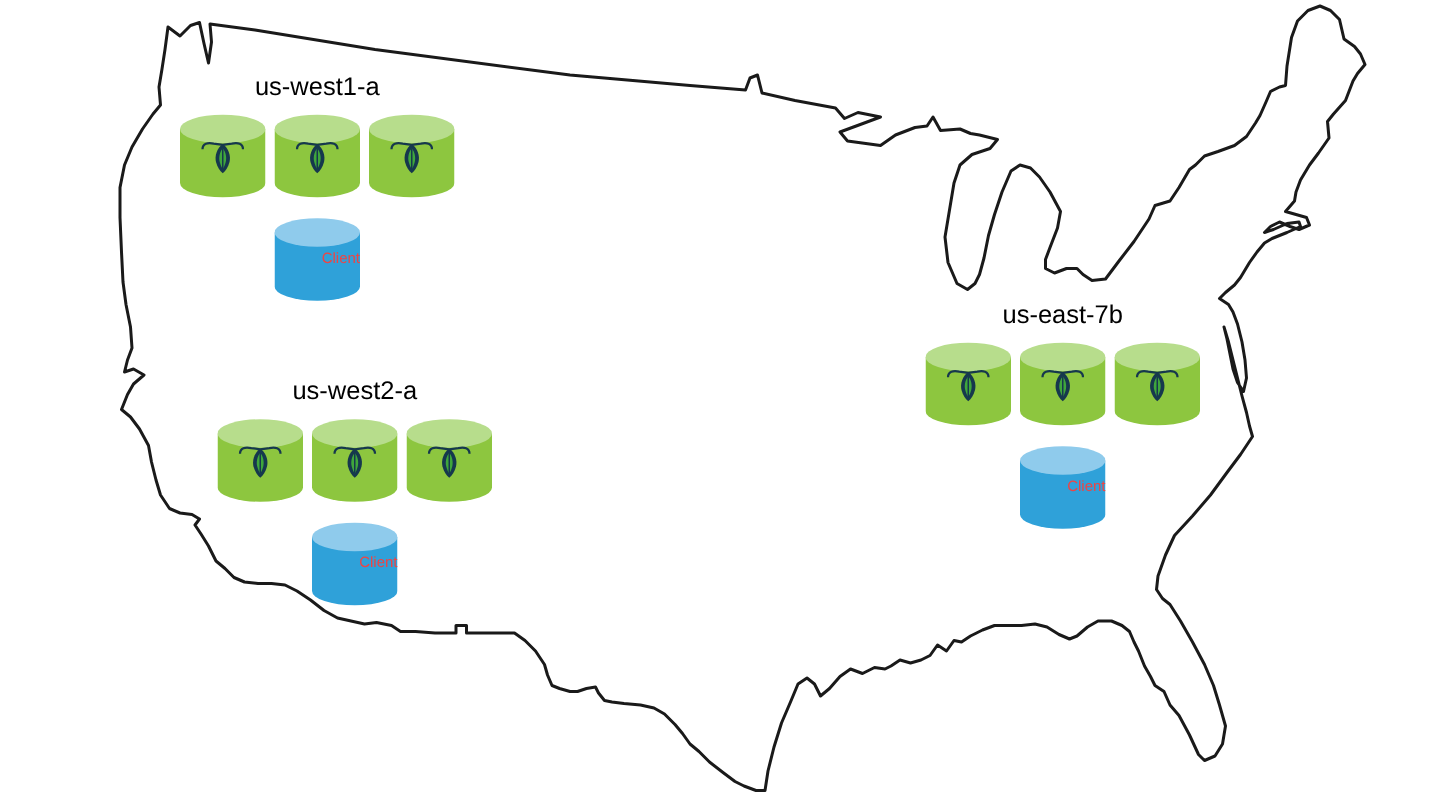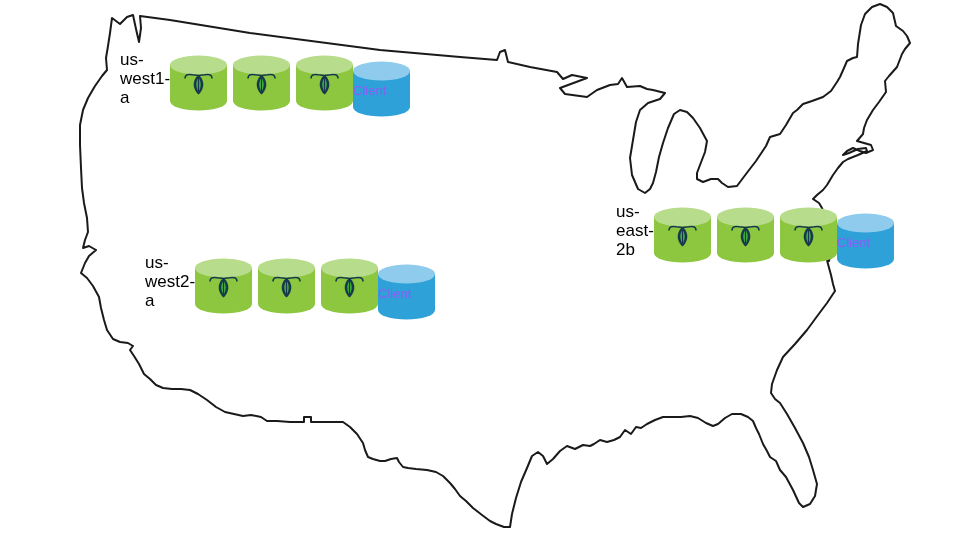--- a/index.html
+++ b/index.html
@@ -1,25 +1,25 @@
 <!DOCTYPE html>
 <html style="--node-body: #8dc63f; --node-top: #b7dd8c; --client-body: #2fa1d9; --client-top: #8fcbec; --roach-dark: #16384d; --roach-green: #3fa63c; --map-outline: #1a1a1a; --label-text: #000000;"><head>
 <meta charset="utf-8">
 <style>
   html,body{margin:0;padding:0;background:#fff;}
   .stage{position:relative;width:960px;height:540px;background:#fff;overflow:hidden;
          font-family:"Liberation Sans",sans-serif;}
   .map{position:absolute;left:0;top:0;}
-  .cluster{position:absolute;display:flex;flex-direction:row;align-items:center;}
+  .cluster{position:absolute;display:flex;flex-direction:column;align-items:center;}
   .cluster-label{font-size:17px;line-height:19px;color:var(--label-text);margin-bottom:8px;}
   .nodes{display:flex;gap:6px;}
   .cyl{display:block;}
   .client-wrap{position:relative;margin-top:12px;width:57px;height:57px;}
-  .client-label{position:absolute;left:0;right:0;top:23px;text-align:left;
-                font-size:13px;color:#8b5cf6;}
+  .client-label{position:absolute;left:0;right:0;top:23px;text-align:right;
+                font-size:10px;color:#ef4444;}
 </style>
 </head>
 <body>
 
 <div class="stage">
 
   <svg class="map" width="960" height="540" viewBox="0 0 960 540">
     <defs>
       <symbol id="cyl" viewBox="0 0 57 57">
         <path style="fill:var(--body-fill)" d="M0,11 L0,47 A28.5,9.5 0 0 0 57,47 L57,11 Z"></path>
@@ -118,21 +118,21 @@
     </div>
     <div class="client-wrap">
       <svg class="cyl" width="57" height="57">
           <use href="#cyl" style="--body-fill:var(--client-body);--top-fill:var(--client-top)"></use>
         </svg>
       <span class="client-label">Client</span>
     </div>
   </div>
 
   <div class="cluster" style="left:616px;top:200px;width:185px;">
-    <div class="cluster-label">us-east-2b</div>
+    <div class="cluster-label">us-east-7b</div>
     <div class="nodes">
       <svg class="cyl" width="57" height="57">
           <use href="#cyl" style="--body-fill:var(--node-body);--top-fill:var(--node-top)"></use>
           <use href="#roach"></use>
         </svg>
       <svg class="cyl" width="57" height="57">
           <use href="#cyl" style="--body-fill:var(--node-body);--top-fill:var(--node-top)"></use>
           <use href="#roach"></use>
         </svg>
       <svg class="cyl" width="57" height="57">

